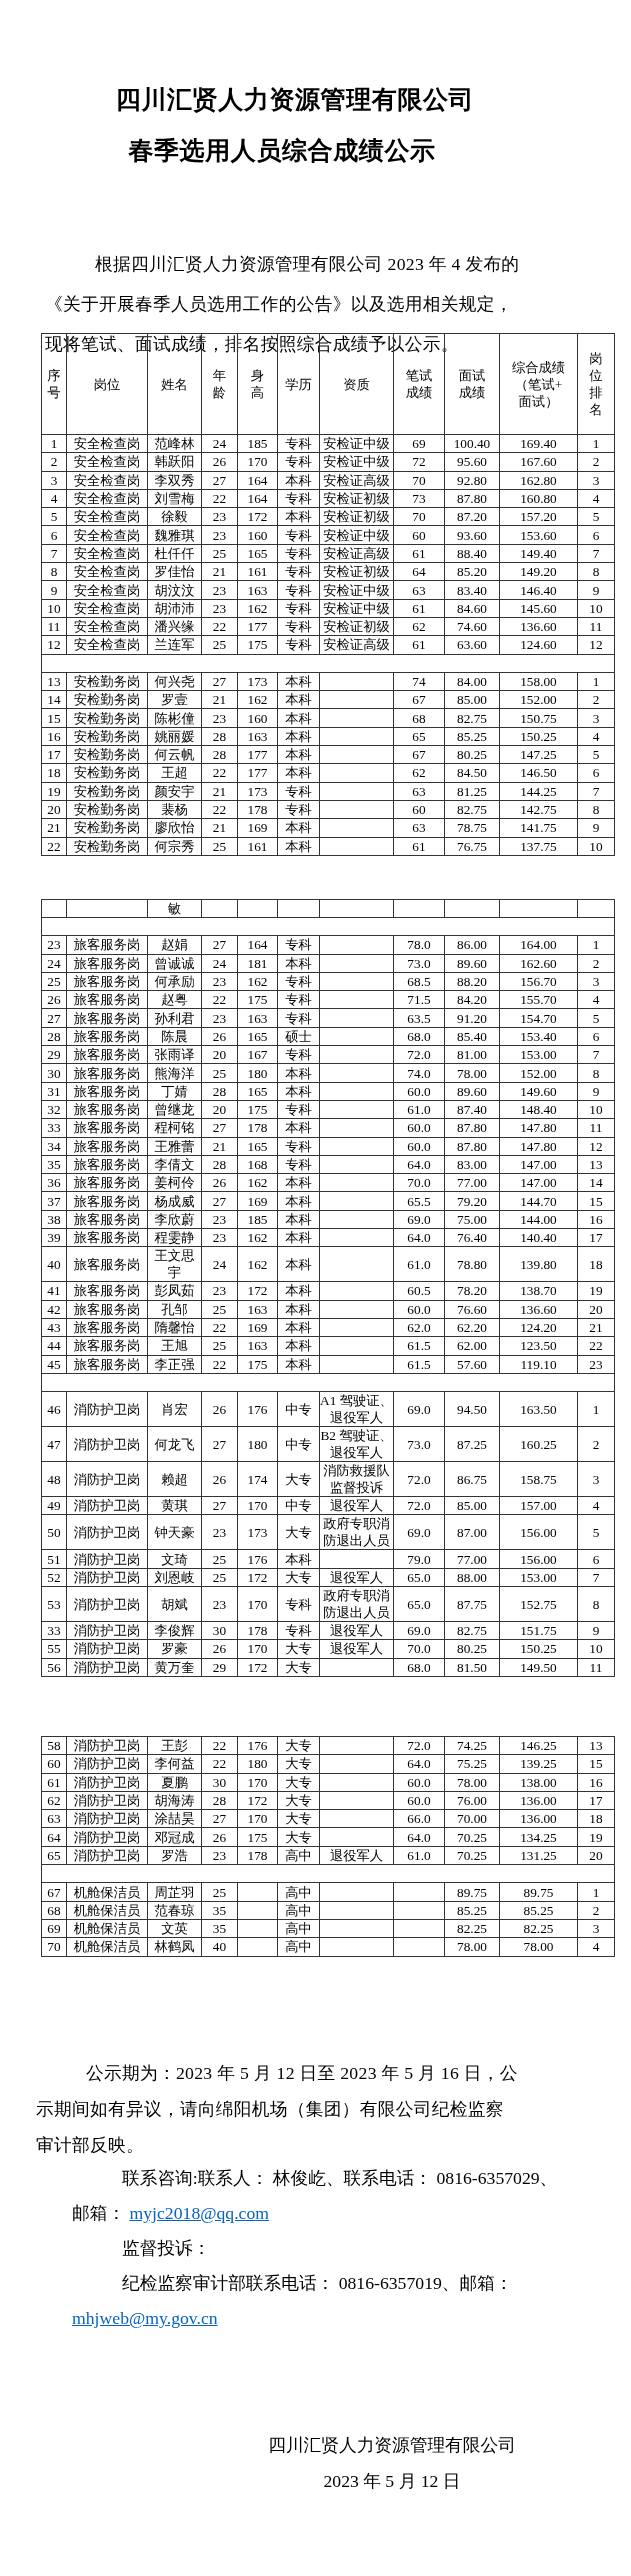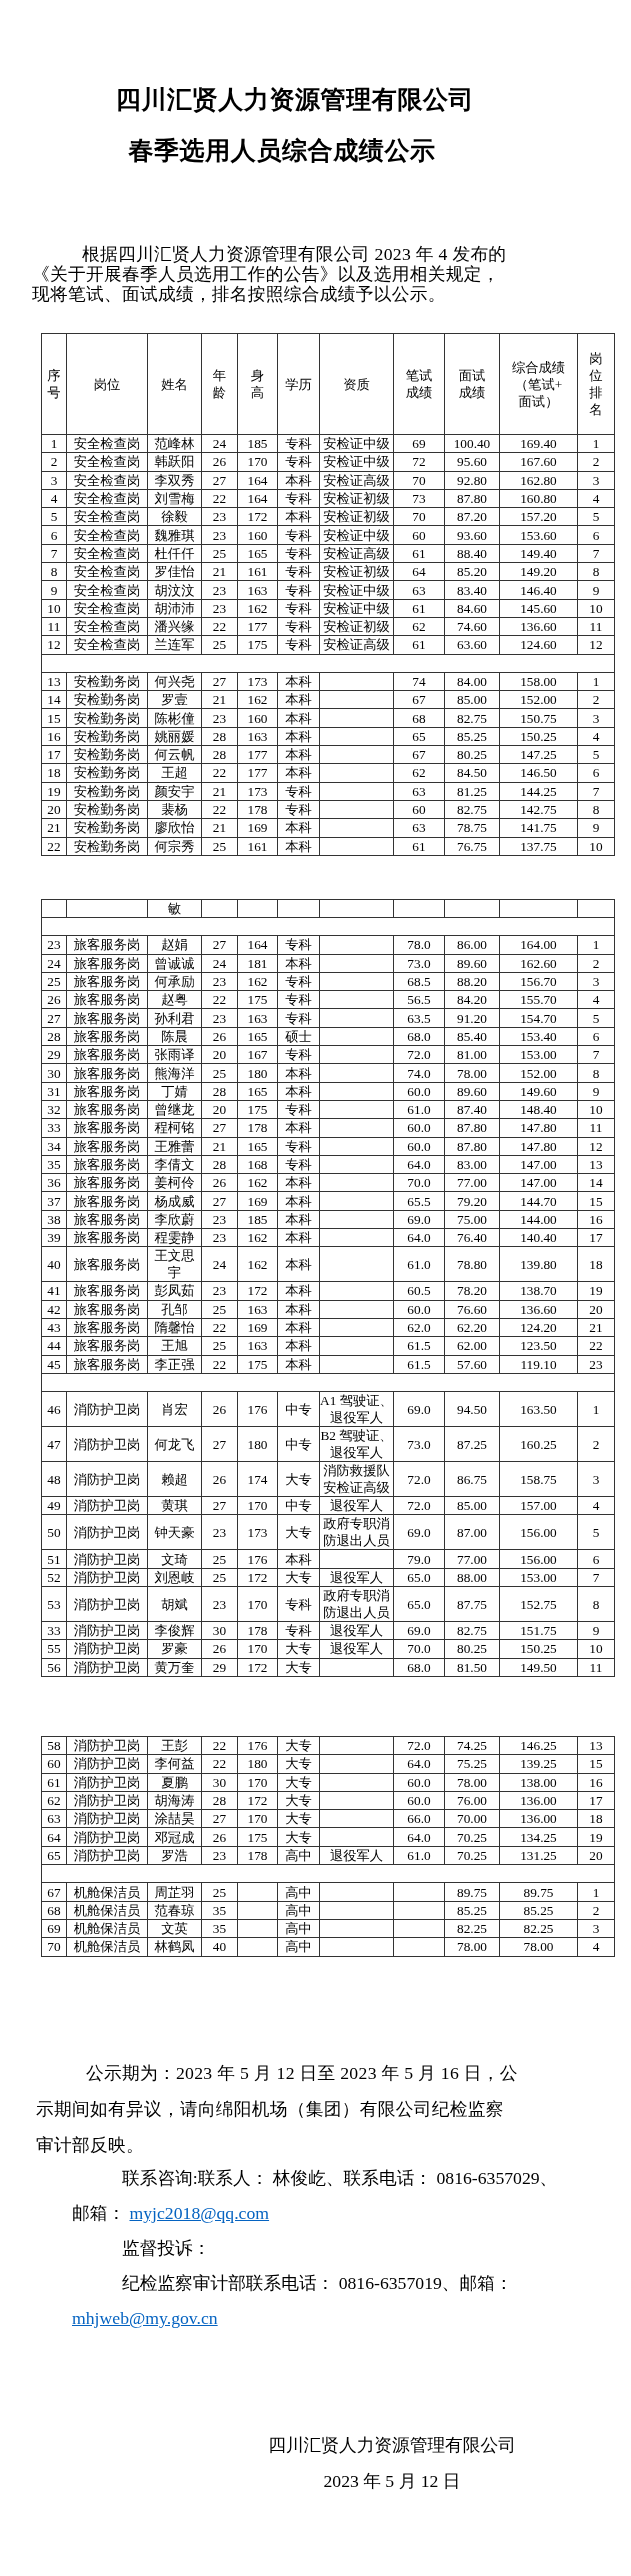--- a/index.html
+++ b/index.html
@@ -11,21 +11,21 @@
   .doc-title{
     font-size:25px;font-weight:bold;white-space:nowrap;
     transform:translateX(-50%);letter-spacing:0.6px;
   }
   #title1{top:83px;left:295px;}
   #title2{top:134px;left:282px;}
   .para{
     font-size:17.7px;white-space:pre-line;text-align:left;
     letter-spacing:0.3px;
   }
-  #intro{top:244px;left:32px;width:505px;line-height:20px;text-indent:50px;}
+  #intro{top:244px;left:45px;width:505px;line-height:40px;text-indent:50px;}
   #notice{top:2055px;left:36px;width:505px;line-height:36px;text-indent:50px;}
   #contact{top:2161px;left:40px;width:505px;font-size:17.7px;line-height:35px;}
   #contact .line{white-space:nowrap;margin-left:32px;}
   #contact .indent{padding-left:50px;}
   a.email{color:#0563c1;text-decoration:underline;cursor:pointer;font-family:Liberation Serif, serif;}
   table.score{
     border-collapse:collapse;table-layout:fixed;width:573px;
     font-size:13.3px;
   }
   table.score td, table.score th{
@@ -458,21 +458,21 @@
         <td>3</td>
       </tr>
       <tr>
         <td>26</td>
         <td>旅客服务岗</td>
         <td>赵粤</td>
         <td>22</td>
         <td>175</td>
         <td>专科</td>
         <td></td>
-        <td>56.5</td>
+        <td>71.5</td>
         <td>84.20</td>
         <td>155.70</td>
         <td>4</td>
       </tr>
       <tr>
         <td>27</td>
         <td>旅客服务岗</td>
         <td>孙利君</td>
         <td>23</td>
         <td>163</td>
@@ -750,21 +750,21 @@
         <td>2</td>
       </tr>
       <tr>
         <td>48</td>
         <td>消防护卫岗</td>
         <td>赖超</td>
         <td>26</td>
         <td>174</td>
         <td>大专</td>
         <td>消防救援队
-安检证高级</td>
+监督投诉</td>
         <td>72.0</td>
         <td>86.75</td>
         <td>158.75</td>
         <td>3</td>
       </tr>
       <tr>
         <td>49</td>
         <td>消防护卫岗</td>
         <td>黄琪</td>
         <td>27</td>

